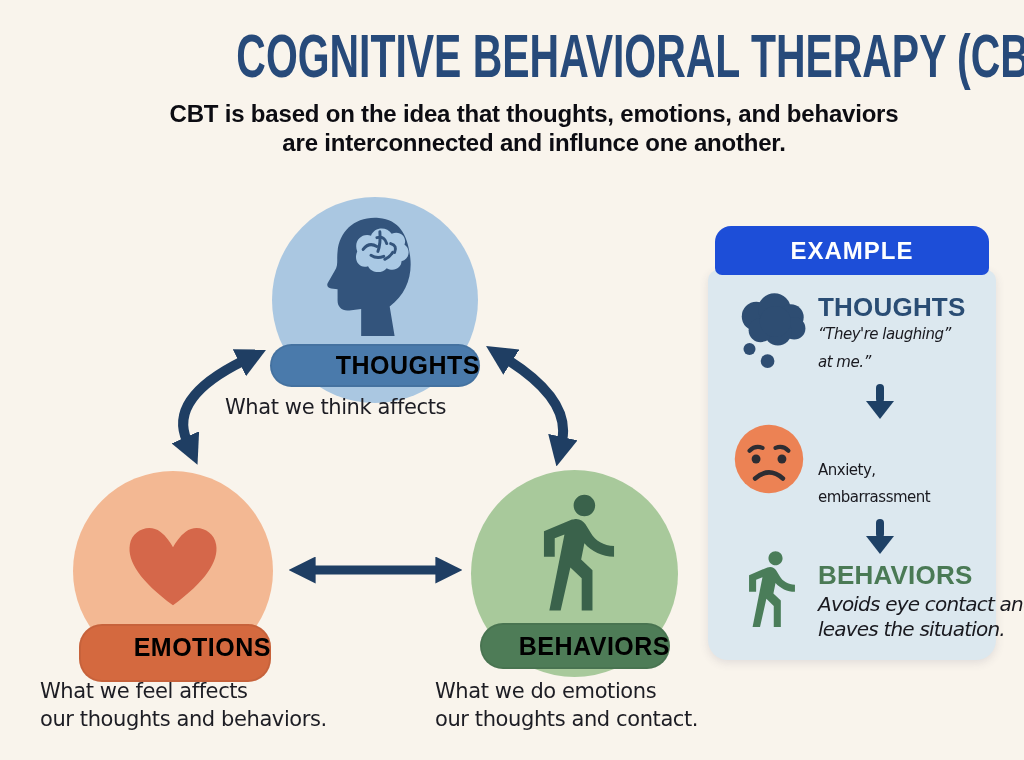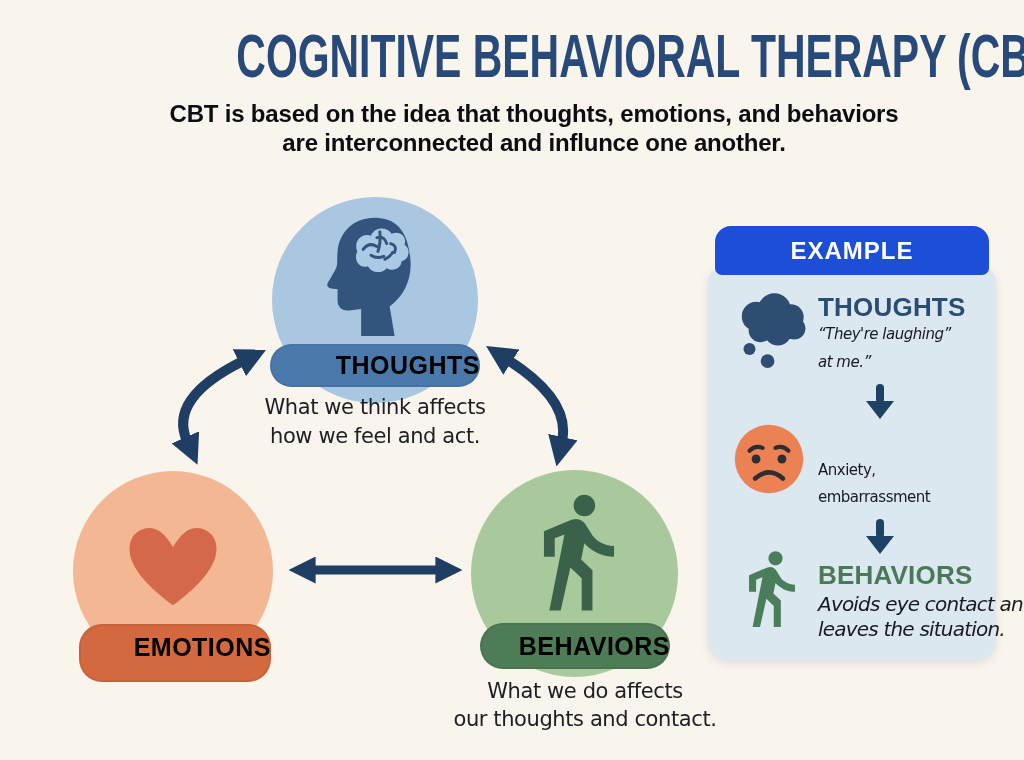--- a/index.html
+++ b/index.html
@@ -17,21 +17,21 @@
   
   .circle{position:absolute;border-radius:50%;}
   .c-thoughts{left:272px;top:197px;width:206px;height:206px;background:#aac7e1;}
   .c-emotions{left:73px;top:471px;width:200px;height:200px;background:#f3b893;}
   .c-behaviors{left:471px;top:470px;width:207px;height:207px;background:#a8c99b;}
   .pill{position:absolute;border-radius:23px;color:#000000;font-weight:bold;font-size:25px;
         text-align:right;letter-spacing:0.5px;box-shadow:inset 0 0 0 2px rgba(0,0,0,0.06);}
   .p-thoughts{left:270px;top:344px;width:210px;height:43px;line-height:43px;background:#4a7aab;}
   .p-emotions{left:79px;top:624px;width:192px;height:58px;line-height:46px;background:#d4693f;}
   .p-behaviors{left:480px;top:623px;width:190px;height:46px;line-height:46px;background:#4e7c57;}
-  .caption{position:absolute;text-align:center;font-family:"DejaVu Sans",sans-serif;
+  .caption{position:absolute;text-align:left;font-family:"DejaVu Sans",sans-serif;
            font-size:21px;line-height:29px;color:#1d1d24;letter-spacing:-0.4px;}
   .cap-thoughts{left:225px;top:393px;width:300px;}
   .cap-emotions{left:40px;top:677px;width:310px;line-height:28px;}
   .cap-behaviors{left:435px;top:677px;width:300px;line-height:28px;}
 
   .arrows{position:absolute;left:0;top:0;pointer-events:none;}
 
   
   .panel{position:absolute;left:708px;top:226px;width:288px;height:434px;}
   .panel-body{position:absolute;left:0;right:0;top:44px;bottom:0;background:#dce8ef;
@@ -85,40 +85,43 @@
         <path d="M 80 32 q 7 2 4 9"></path>
         <path d="M 60 44 q 6 4 13 1"></path>
         <path d="M 74 48 q 5 -2 8 -7"></path>
         <path d="M 69 20 q 1 12 -2 20"></path>
       </g>
     </svg>
   </div>
   <div class="pill p-thoughts">THOUGHTS</div>
   <div class="caption cap-thoughts">
     <div>What we think affects</div>
-    <div>how we feel and act.</div>
   </div>
 
   <div class="circle c-emotions">
     <svg class="abs" style="left:45px;top:44px;" width="110" height="98" viewBox="0 0 110 100">
       <path fill="#d5674a" d="M 55 92 C 22 68 8 47 11 30 C 13.5 15 31 8.5 42 17
         C 48 21.5 52.5 28 55 33 C 57.5 28 62 21.5 68 17 C 79 8.5 96.5 15 99 30
         C 102 47 88 68 55 92 Z"></path>
     </svg>
   </div>
   <div class="pill p-emotions">EMOTIONS</div>
+  <div class="caption cap-emotions">
+    <div>What we feel affects</div>
+    <div>our thoughts and behaviors.</div>
+  </div>
 
   <div class="circle c-behaviors">
     <svg class="abs" style="left:58px;top:22px;" width="100" height="124" viewBox="4 1 17 23">
       <path fill="#3a624b" d="M13.5 5.5c1.1 0 2-.9 2-2s-.9-2-2-2-2 .9-2 2 .9 2 2 2zM9.8 8.9L7 23h2.1l1.8-8 2.1 2v6h2v-7.5l-2.1-2 .6-3C14.8 12 16.8 13 19 13v-2c-1.9 0-3.5-1-4.3-2.4l-1-1.6c-.4-.6-1-1-1.7-1-.3 0-.5.1-.8.1L6 8.3V13h2V9.6l1.8-.7"></path>
     </svg>
   </div>
   <div class="pill p-behaviors">BEHAVIORS</div>
   <div class="caption cap-behaviors">
-    <div>What we do affects</div>
+    <div>What we do emotions</div>
     <div>our thoughts and contact.</div>
   </div>
 
   <div class="panel">
     <div class="panel-body"></div>
     <div class="panel-header">EXAMPLE</div>
 
     <svg class="abs" style="left:20px;top:58px;" width="86" height="94" viewBox="0 0 100 100">
       <g fill="#2e4d72">
         <circle cx="33" cy="33" r="17"></circle>

